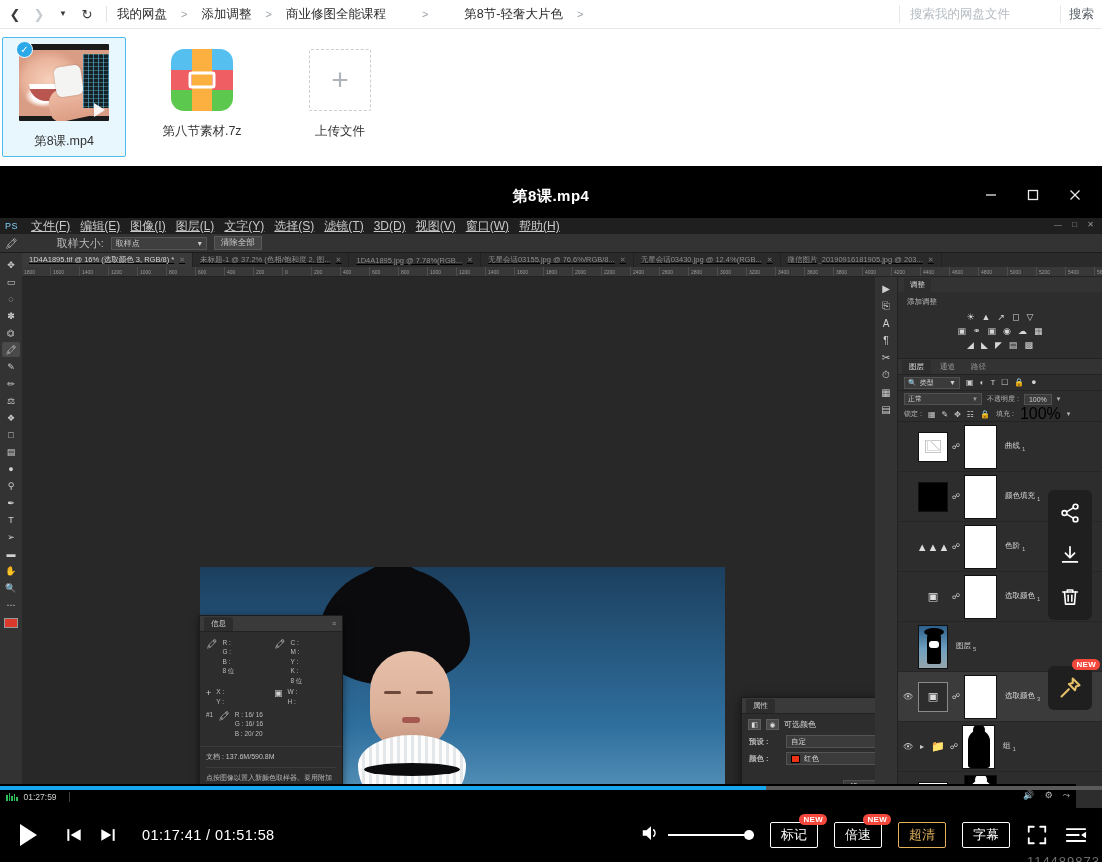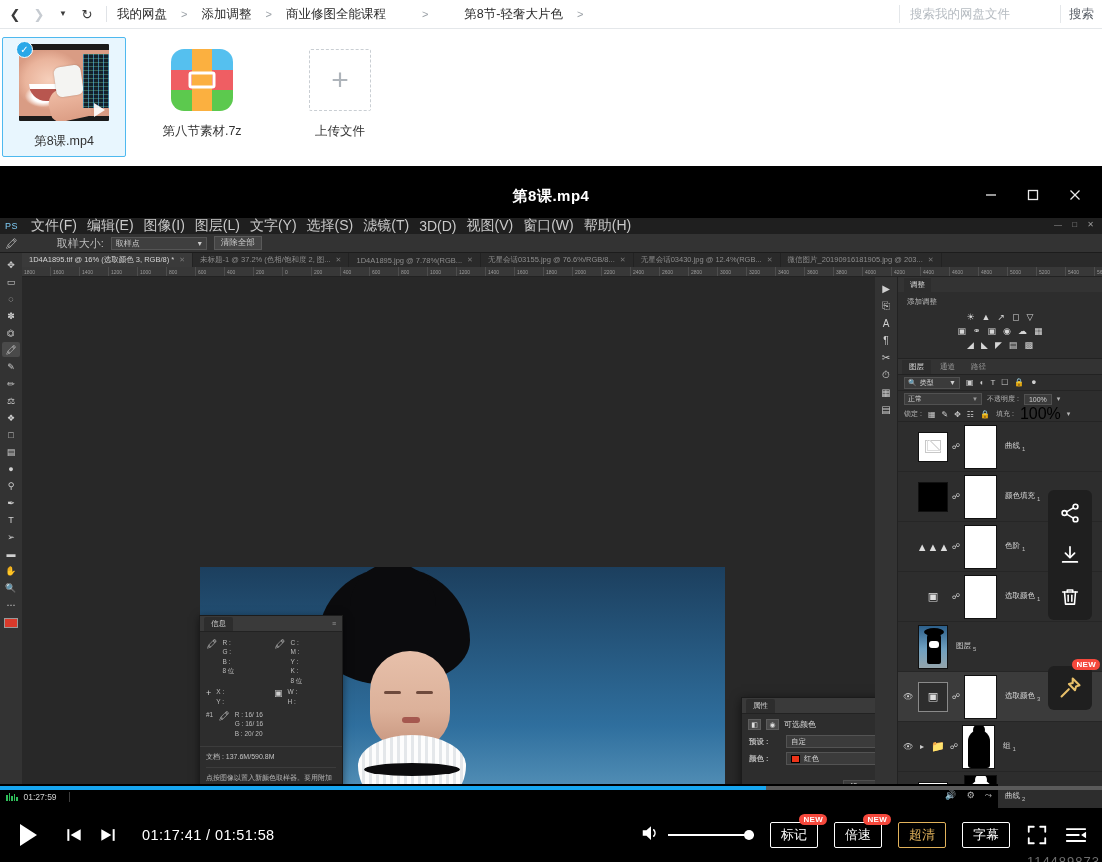--- a/index.html
+++ b/index.html
@@ -152,41 +152,41 @@
     position: absolute; left: 0; top: 52px; width: 1102px; height: 752px;
     background: #2b2b2b; overflow: hidden;
   }
   .ps-menubar {
     position: absolute; left: 0; top: 0; width: 1102px; height: 16px;
     background: #1f1f1f; display: flex; align-items: center; gap: 10px; padding-left: 2px;
   }
   .ps-logo {
     color: #7ecbf5; font-size: 9px; font-weight: normal; letter-spacing: .5px; padding: 0 3px;
   }
-  .ps-menu { color: #c9c9c9; font-size: 14px; white-space: nowrap; }
+  .ps-menu { color: #c9c9c9; font-size: 12px; white-space: nowrap; text-decoration: underline; }
   .ps-win-ctl { position: absolute; right: 4px; top: 2px; color: #9a9a9a; font-size: 8px; letter-spacing: 4px; }
   .ps-optbar {
     position: absolute; left: 0; top: 16px; width: 1102px; height: 19px;
     background: #333; border-bottom: 1px solid #1c1c1c;
     display: flex; align-items: center; gap: 7px; padding-left: 5px;
   }
   .ps-opt-ico { color: #d3d3d3; font-size: 10px; }
   .ps-opt-lbl { color: #bdbdbd; font-size: 11px; white-space: nowrap; padding-left: 32px; }
   .ps-opt-select {
     height: 13px; min-width: 96px; background: #3f3f3f; border: 1px solid #555;
     color: #ccc; font-size: 8px; display: flex; align-items: center;
     padding: 0 4px; justify-content: space-between;
   }
   .ps-opt-btn {
     height: 14px; background: #454545; border: 1px solid #5a5a5a; color: #ccc;
     font-size: 8.5px; padding: 0 6px; display: flex; align-items: center;
   }
   .ps-tabbar {
     position: absolute; left: 22px; top: 35px; right: 0; height: 14px;
-    background: #2a2a2a; display: flex; align-items: flex-start;
+    background: #2a2a2a; display: flex; align-items: flex-start; text-decoration: underline;
   }
   .ps-tab {
     height: 14px; display: flex; align-items: center; padding: 0 7px; gap: 5px;
     color: #8d8d8d; font-size: 7.5px; border-right: 1px solid #222; white-space: nowrap;
   }
   .ps-tab.active { background: #3a3a3a; color: #d6d6d6; }
   .ps-tab .x { color: #777; font-size: 7px; }
   .ps-ruler {
     position: absolute; left: 22px; top: 49px; right: 0; height: 10px;
     background: #383838; border-bottom: 1px solid #222;
@@ -457,21 +457,21 @@
     position: absolute; background: #f5483c; color: #fff; font-size: 8px; font-weight: bold;
     padding: 1px 4px; border-radius: 8px; letter-spacing: .3px;
   }
   .wm {
     position: absolute; right: 2px; top: 636px; color: #6e6e6e; font-size: 13px;
     letter-spacing: 1px; z-index: 25;
   }
 
   
   .progress-zone {
-    position: absolute; left: 0; bottom: 54px; width: 998px; height: 24px; background: #000;
+    position: absolute; left: 0; bottom: 54px; width: 1076px; height: 24px; background: #000;
   }
   .pbar { position: absolute; left: 0; top: 2px; width: 1102px; height: 4px; background: #4a4a4a; }
   .pbar .buf { position: absolute; left: 0; top: 0; height: 4px; width: 100%; background: #5a5a5a; }
   .pbar .fill { position: absolute; left: 0; top: 0; height: 4px; background: #17a6f0; }
   .tip {
     position: absolute; left: 6px; top: 8px; display: flex; align-items: center; gap: 6px;
   }
   .tip-bars { display: flex; gap: 1px; align-items: flex-end; height: 8px; }
   .tip-bars i { width: 1.5px; background: #2fbf5a; }
   .tip-time { color: #cfcfcf; font-size: 8.5px; }

